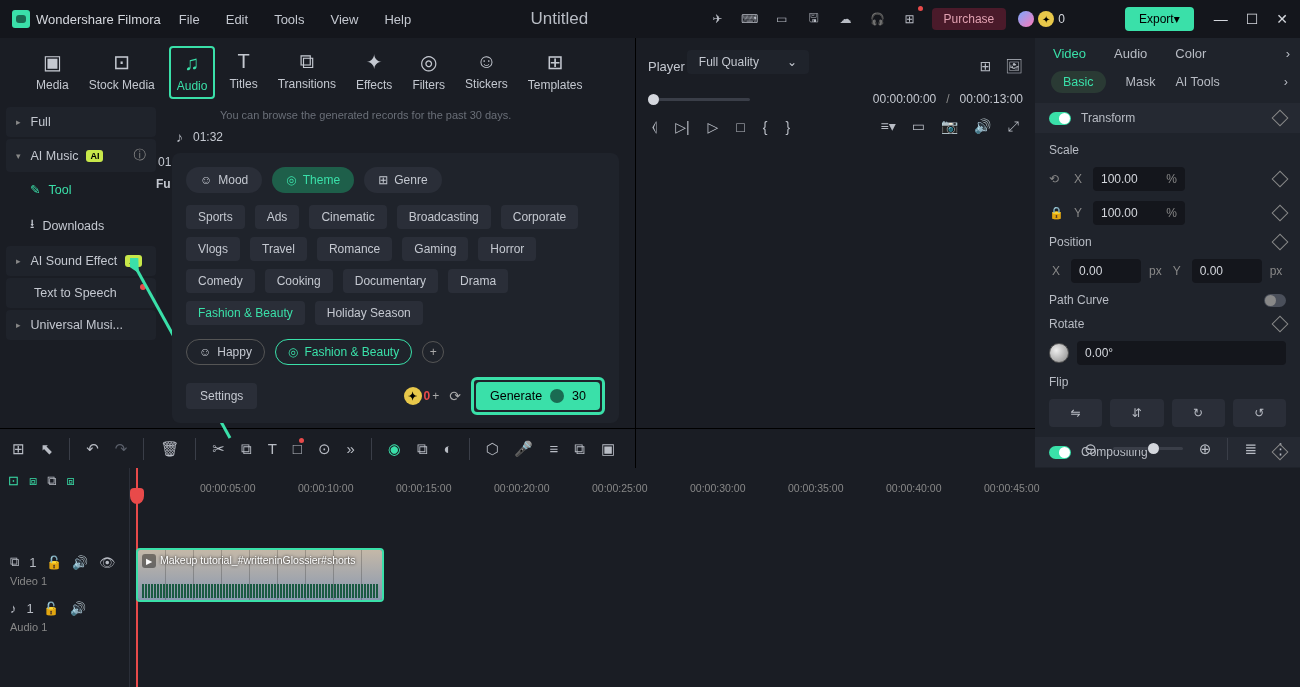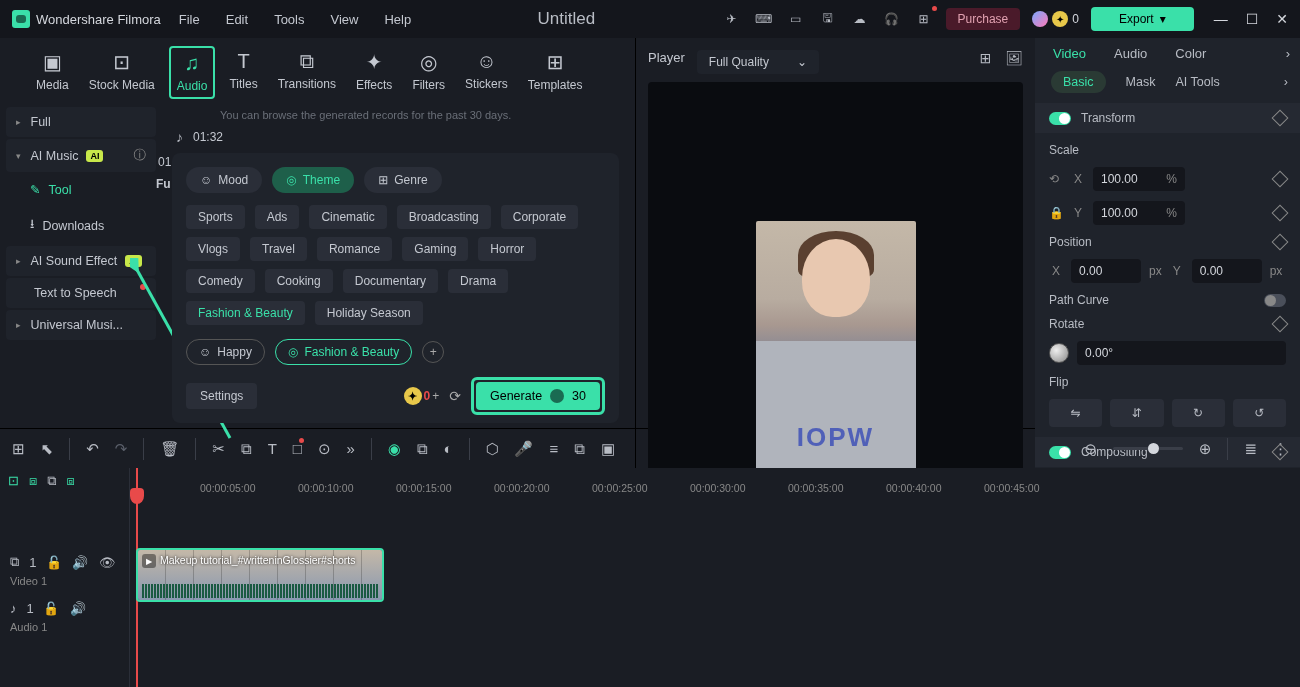--- a/index.html
+++ b/index.html
@@ -9,21 +9,21 @@
   .logo-mark { width:18px; height:18px; background:#3ae0a9; border-radius:3px; position:relative; }
   .logo-mark::after { content:""; position:absolute; top:5px; left:4px; width:10px; height:8px; border-radius:3px; background:#1a6b52; }
   .menu { display:flex; gap:26px; color:#c4c8d0; font-size:13px; }
   .title-center { flex:1; text-align:center; color:#b8bcc4; font-size:17px; }
   .title-right { display:flex; align-items:center; gap:12px; }
   .iconbox { width:20px; height:20px; display:flex; align-items:center; justify-content:center; color:#b8bcc4; }
   .purchase { background:#4a1a2a; color:#e0a0b0; padding:4px 12px; border-radius:4px; font-size:12px; }
   .coin { display:flex; align-items:center; gap:4px; color:#d4d7dd; }
   .coin-badge { width:16px; height:16px; border-radius:50%; background:linear-gradient(135deg,#7aa8ff,#ff7ab8); }
   .coin-yellow { width:16px; height:16px; border-radius:50%; background:#e8c84a; display:flex; align-items:center; justify-content:center; font-size:10px; color:#000; }
-  .export { background:#3ae0a9; color:#000; padding:5px 28px; border-radius:4px; display:flex; align-items:center; gap:6px; font-size:12px; font-weight:500; }
+  .export { background:#3ae0a9; color:#000; padding:5px 14px; border-radius:4px; display:flex; align-items:center; font-size:12px; font-weight:500;margin-left:48px; }
   .winbtns { display:flex; gap:18px; margin-left:8px; color:#d4d7dd; font-size:14px; }
 
   .body-grid { display:grid; grid-template-columns:635px 400px 265px; height:390px; }
   .left-col { display:flex; flex-direction:column; }
   .tabs-row { display:flex; gap:8px; padding:8px 18px 4px 30px; }
   .tab { display:flex; flex-direction:column; align-items:center; gap:4px; padding:4px 6px; color:#c4c8d0; font-size:12px; }
   .tab.active { border:2px solid #3ae0a9; border-radius:4px; color:#3ae0a9; }
   .tab .ti { font-size:20px; }
   .left-second { display:flex; flex:1; min-height:0; }
   .sidebar { width:162px; padding:4px 6px; display:flex; flex-direction:column; gap:2px; position:relative; }
@@ -60,21 +60,21 @@
   .coin-pill { display:flex; align-items:center; gap:2px; }
   .coin-pill .y { width:18px; height:18px; border-radius:50%; background:#e8c84a; display:flex; align-items:center; justify-content:center; color:#000; font-size:11px; font-weight:700; }
   .zero { color:#e84a4a; font-weight:600; }
   .plus-s { color:#aaa; }
   .refresh { color:#aaa; font-size:14px; }
   .gen-box { border:3px solid #3ae0a9; border-radius:6px; padding:2px; }
   .gen-btn { background:#3ae0a9; color:#000; border-radius:4px; padding:7px 14px; display:flex; align-items:center; gap:8px; font-size:12.5px; font-weight:500; }
   .gen-coin { width:14px; height:14px; border-radius:50%; background:#1a6b52; }
 
   .player { border-left:1px solid #000; padding:8px 12px; display:flex; flex-direction:column; }
-  .player-top { display:flex; align-items:flex-start; gap:12px; padding:4px 0 8px 0; }
+  .player-top { display:flex; align-items:flex-end; gap:2px; padding:4px 0 8px 0; }
   .player-label { color:#c4c8d0; font-size:13px; }
   .quality { background:#1f232b; border-radius:4px; padding:5px 12px; display:flex; align-items:center; gap:28px; color:#c4c8d0; font-size:12px; }
   .player-top-right { margin-left:auto; display:flex; gap:14px; color:#b8bcc4; font-size:14px; }
   .preview { flex:1; display:flex; align-items:center; justify-content:center; background:#0a0c10; border-radius:4px; min-height:0; }
   .preview-img { width:160px; height:260px; background:linear-gradient(180deg,#c4b8a8 0%,#b8aca0 30%,#a89890 40%,#687898 60%,#5868a0 100%); border-radius:2px; position:relative; overflow:hidden; }
   .head { position:absolute; top:18px; left:50%; transform:translateX(-50%); width:68px; height:78px; background:#e8c8b0; border-radius:50% 50% 45% 45%; }
   .hair { position:absolute; top:10px; left:50%; transform:translateX(-50%); width:76px; height:48px; background:#5a4030; border-radius:50% 50% 20% 20%; }
   .hoodie { position:absolute; bottom:0; left:0; right:0; height:140px; background:#b0b4bc; }
   .text-ov { position:absolute; bottom:28px; left:0; right:0; text-align:center; color:#5060b8; font-weight:900; font-size:26px; letter-spacing:2px; }
   .scrub { display:flex; align-items:center; gap:10px; padding:10px 0 6px 0; }
@@ -347,28 +347,20 @@
   <div class="player">
     <div class="player-top">
       <span class="player-label">Player</span>
       <div class="quality">
           <span>Full Quality</span>
           <span>⌄</span>
         </div>
       <div class="player-top-right">
         <span>⊞</span>
         <span>🖼</span>
-      </div>
-    </div>
-    <div class="preview">
-      <div class="preview-img">
-        <div class="hair"></div>
-          <div class="head"></div>
-          <div class="hoodie"></div>
-        <div class="text-ov">IOPW</div>
       </div>
     </div>
     <div class="scrub">
       <div class="scrub-track">
           <div class="scrub-knob"></div>
         </div>
       <div style="flex:1"></div>
       <span class="tc">00:00:00:00</span>
       <span class="slash">/</span>
       <span class="tc">00:00:13:00</span>

